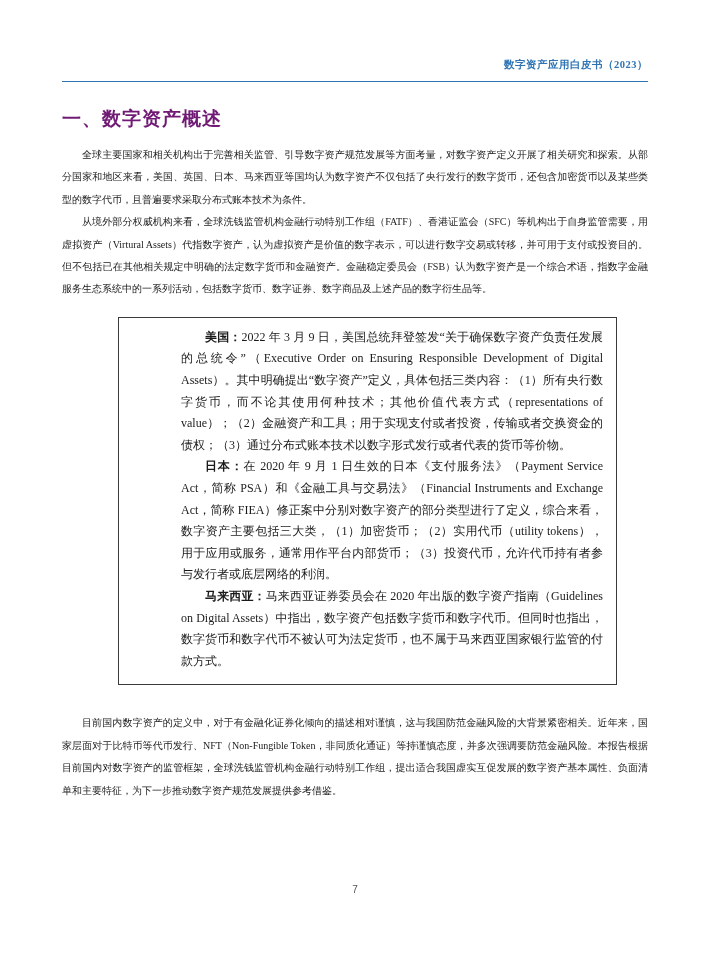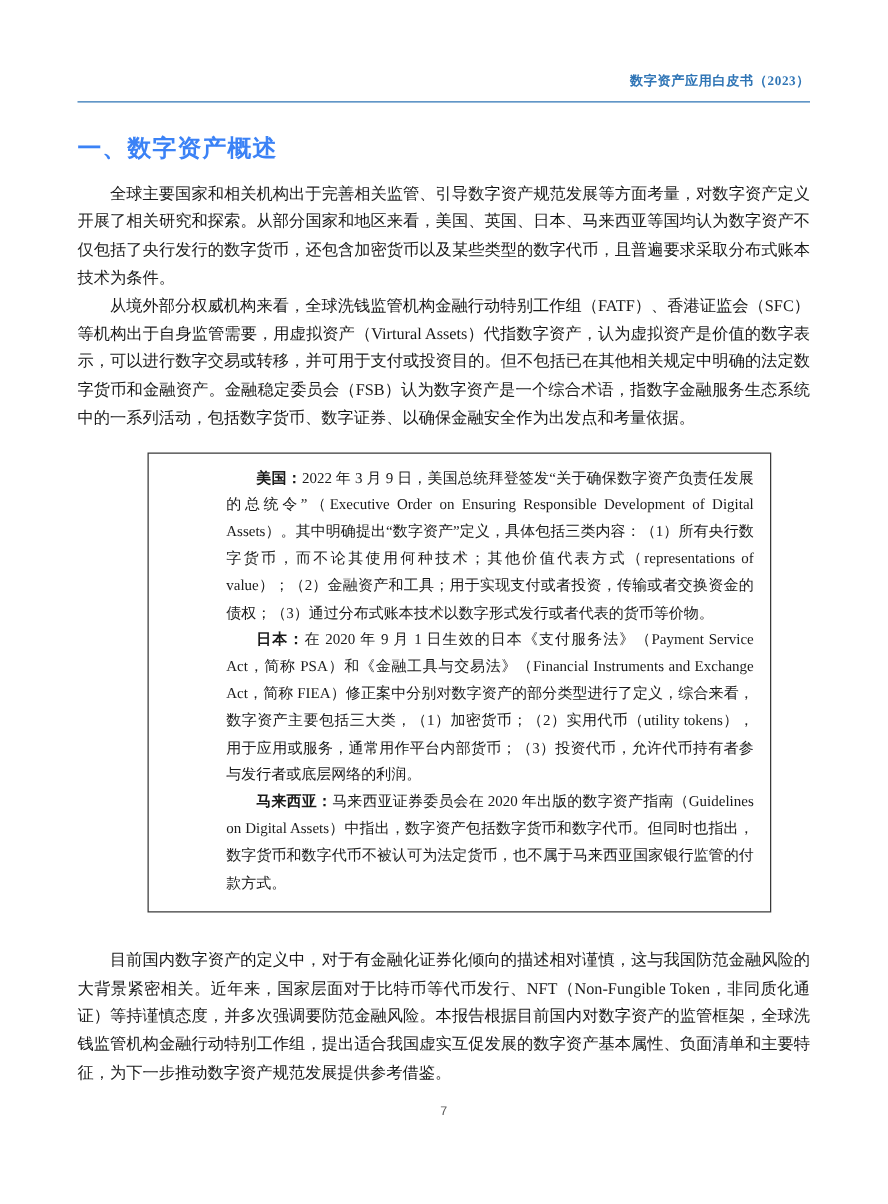--- a/index.html
+++ b/index.html
@@ -25,28 +25,28 @@
     font-weight: bold;
     font-size: 10.5px;
     letter-spacing: 0.5px;
   }
 
   .content { margin: 0 62px; }
 
   .section-heading {
     margin-top: 24px;
     margin-bottom: 12px;
-    color: #3b82f6;
+    color: #701a75;
     font-size: 19px;
     font-weight: bold;
     letter-spacing: 1px;
   }
 
   .body-para {
-    font-size: 13px;
+    font-size: 10px;
     line-height: 22.4px;
     text-align: justify;
     text-indent: 2em;
     color: #1a1a1a;
   }
 
   .callout-box {
     margin: 16px 31px 27px 56px;
     border: 1px solid #3a3a3a;
     padding: 9px 13px 12px 16px;
@@ -86,21 +86,21 @@
   <header class="page-header">
     <div class="header-title">数字资产应用白皮书（2023）</div>
   </header>
 
   <main class="content">
 
     <h1 class="section-heading">一、数字资产概述</h1>
 
     <p class="body-para">全球主要国家和相关机构出于完善相关监管、引导数字资产规范发展等方面考量，对数字资产定义开展了相关研究和探索。从部分国家和地区来看，美国、英国、日本、马来西亚等国均认为数字资产不仅包括了央行发行的数字货币，还包含加密货币以及某些类型的数字代币，且普遍要求采取分布式账本技术为条件。</p>
 
-    <p class="body-para">从境外部分权威机构来看，全球洗钱监管机构金融行动特别工作组（FATF）、香港证监会（SFC）等机构出于自身监管需要，用虚拟资产（Virtural Assets）代指数字资产，认为虚拟资产是价值的数字表示，可以进行数字交易或转移，并可用于支付或投资目的。但不包括已在其他相关规定中明确的法定数字货币和金融资产。金融稳定委员会（FSB）认为数字资产是一个综合术语，指数字金融服务生态系统中的一系列活动，包括数字货币、数字证券、以确保金融安全作为出发点和考量依据。</p>
+    <p class="body-para">从境外部分权威机构来看，全球洗钱监管机构金融行动特别工作组（FATF）、香港证监会（SFC）等机构出于自身监管需要，用虚拟资产（Virtural Assets）代指数字资产，认为虚拟资产是价值的数字表示，可以进行数字交易或转移，并可用于支付或投资目的。但不包括已在其他相关规定中明确的法定数字货币和金融资产。金融稳定委员会（FSB）认为数字资产是一个综合术语，指数字金融服务生态系统中的一系列活动，包括数字货币、数字证券、数字商品及上述产品的数字衍生品等。</p>
 
     <section class="callout-box">
 
       <p class="box-para"><span class="entry-label">美国：</span><span>2022 年 3 月 9 日，美国总统拜登签发“关于确保数字资产负责任发展的总统令”（Executive Order on Ensuring Responsible Development of Digital Assets）。其中明确提出“数字资产”定义，具体包括三类内容：（1）所有央行数字货币，而不论其使用何种技术；其他价值代表方式（representations of value）；（2）金融资产和工具；用于实现支付或者投资，传输或者交换资金的债权；（3）通过分布式账本技术以数字形式发行或者代表的货币等价物。</span></p>
 
 
       <p class="box-para"><span class="entry-label">日本：</span><span>在 2020 年 9 月 1 日生效的日本《支付服务法》（Payment Service Act，简称 PSA）和《金融工具与交易法》（Financial Instruments and Exchange Act，简称 FIEA）修正案中分别对数字资产的部分类型进行了定义，综合来看，数字资产主要包括三大类，（1）加密货币；（2）实用代币（utility tokens），用于应用或服务，通常用作平台内部货币；（3）投资代币，允许代币持有者参与发行者或底层网络的利润。</span></p>
 
       <p class="box-para"><span class="entry-label">马来西亚：</span><span>马来西亚证券委员会在 2020 年出版的数字资产指南（Guidelines on Digital Assets）中指出，数字资产包括数字货币和数字代币。但同时也指出，数字货币和数字代币不被认可为法定货币，也不属于马来西亚国家银行监管的付款方式。</span></p>
     </section>

